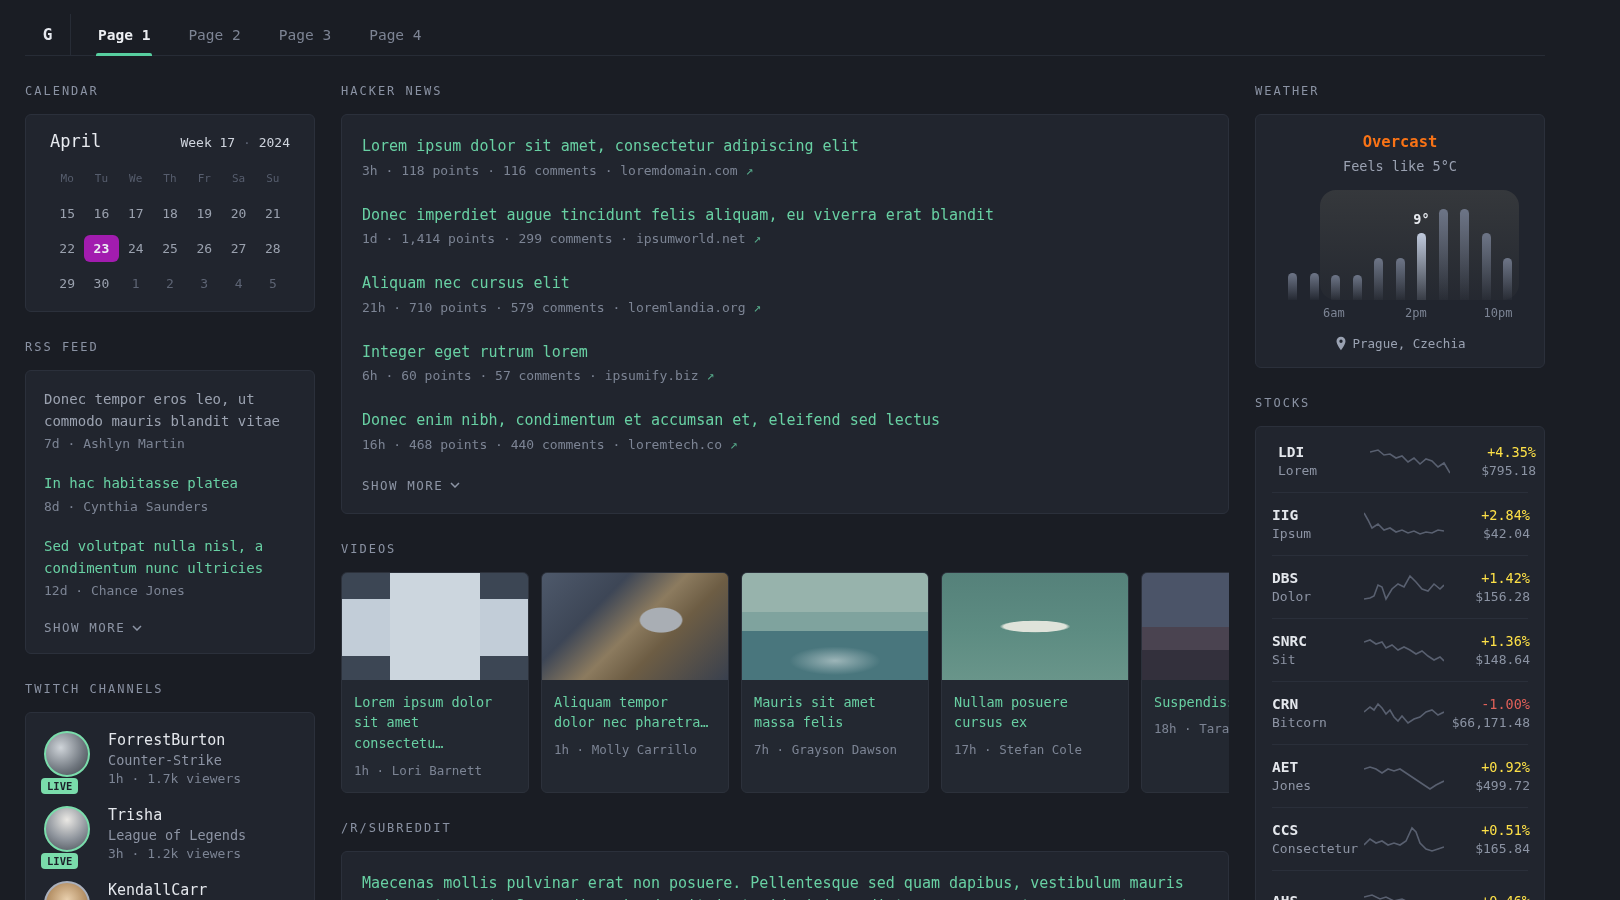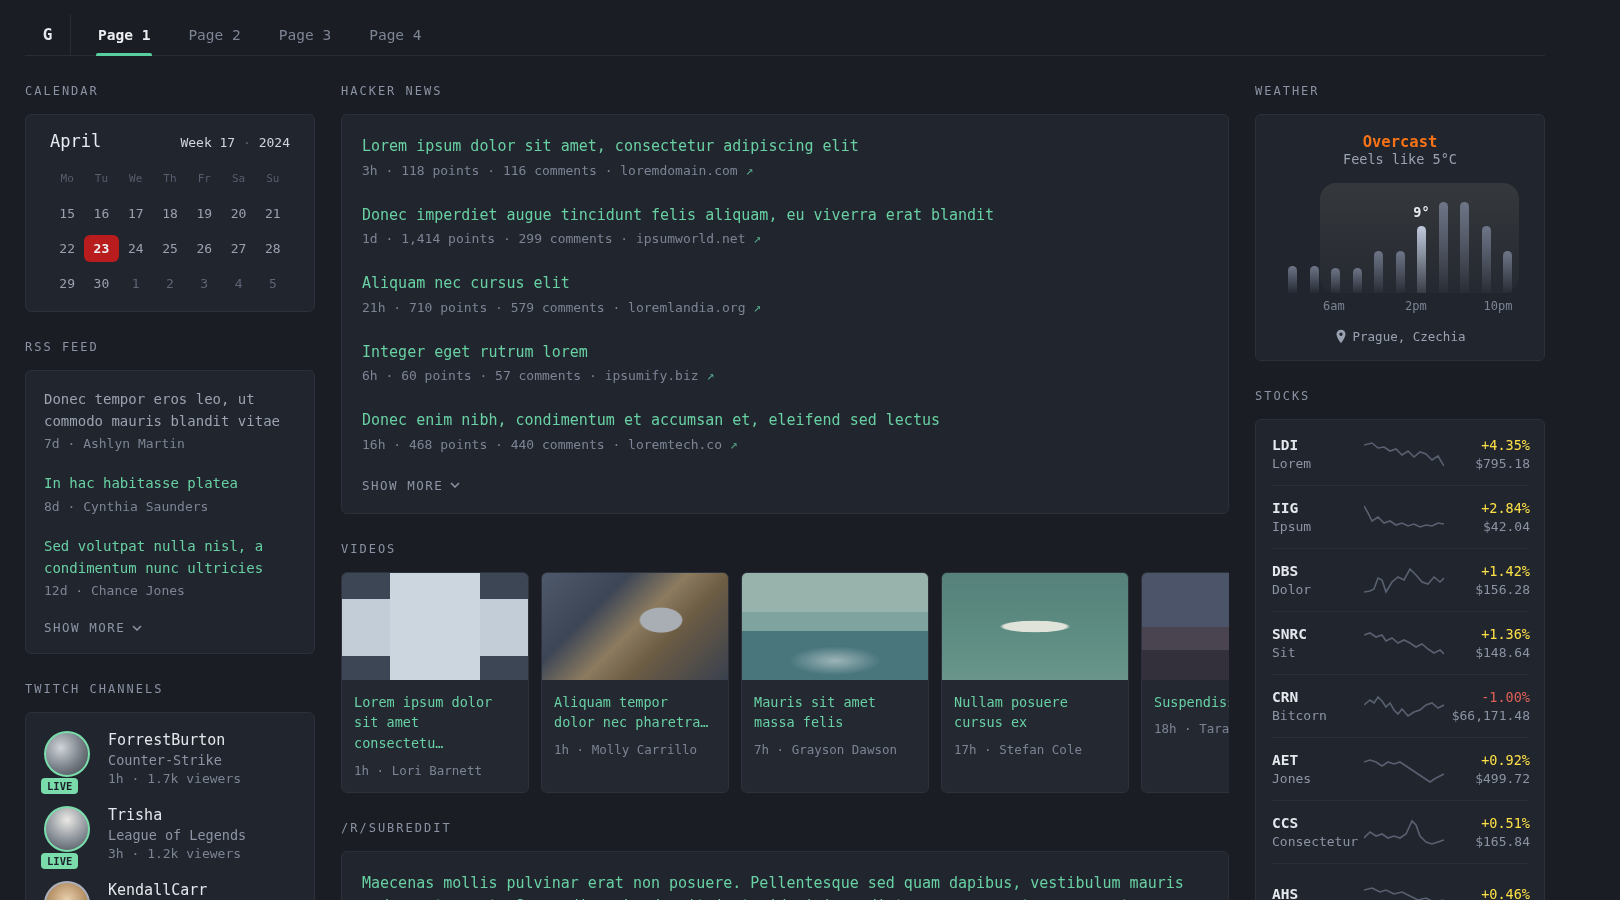--- a/index.html
+++ b/index.html
@@ -38,21 +38,21 @@
   .cal-card { padding:16px 24px 14px; }
   .cal-head { display:flex; justify-content:space-between; align-items:baseline; margin-bottom:14px; }
   .cal-month { color:#e8ebf0; font-size:17px; }
   .cal-week { color:#cfd4dd; font-size:13px; }
   .cal-week .dot { color:#5d6474; }
   .cal-grid { display:grid; grid-template-columns:repeat(7,1fr); row-gap:8px; }
   .cal-cell { height:27px; display:flex; align-items:center; justify-content:center; font-size:13px; }
   .cal-wd { color:#565d6d; font-size:11px; }
   .cal-day { color:#9aa1ae; border-radius:6px; }
   .cal-day.dim { color:#5d6474; }
-  .cal-day.sel { background:#b91c1c; color:#eceef2; font-weight:bold; }
+  .cal-day.sel { background:#a21caf; color:#eceef2; font-weight:bold; }
 
   
   .feed-card { padding:18px; }
   .feed-item { margin-bottom:22px; }
   .feed-item:last-of-type { margin-bottom:16px; }
   .link-title { color:#68d0a3; font-size:14px; line-height:1.55; cursor:pointer; display:block; }
   .link-title.visited { color:#9ba2b0; }
   .meta { color:#7c8494; font-size:13px; margin-top:4px; }
   .ext-arrow { color:#56a98a; }
   .show-more { display:flex; align-items:center; gap:7px; color:#8d95a5; font-size:12.5px;
@@ -103,41 +103,41 @@
       linear-gradient(180deg, #4b5468 0 50%, #4a4350 50% 72%, #33303c 72%); }
   .video-body { padding:12px 12px 14px; }
   .video-title { color:#68d0a3; font-size:13.5px; line-height:1.55; display:block; }
   .video-meta { color:#7c8494; font-size:12.5px; margin-top:9px; }
 
   .sub-card { padding:20px; height:140px; }
 
   
   .weather-card { padding:18px 16px 16px; text-align:center; }
   .w-cond { color:#f97316; font-size:15.5px; font-weight:bold; }
-  .w-feels { color:#9ba2b2; font-size:13.5px; }
+  .w-feels { color:#9ba2b2; font-size:13.5px; margin-top:7px; }
   .w-chart { position:relative; height:96px; margin:30px 14px 2px; }
   .w-daylight { position:absolute; left:15%; right:-2%; top:-14px; bottom:0; border-radius:16px;
       background:linear-gradient(rgba(230,222,180,0.10), rgba(230,222,180,0.02)); }
   .w-bars { position:absolute; inset:0; display:flex; align-items:flex-end;
             justify-content:space-between; padding:0 2px; }
   .wbar { position:relative; width:9px; border-radius:5px 5px 0 0;
           background:linear-gradient(#6d7587, rgba(109,117,135,0.05)); }
   .wbar.cur { background:linear-gradient(#c0cadd, rgba(192,202,221,0.12)); }
   .wtemp { position:absolute; top:-22px; left:50%; transform:translateX(-50%);
            color:#e8ebf0; font-size:13.5px; font-weight:bold; }
   .w-times { position:relative; height:16px; margin:6px 14px 0; }
   .w-time { position:absolute; transform:translateX(-50%); color:#7c8494; font-size:12px; }
   .w-time.t0 { left:21%; } .w-time.t1 { left:57%; } .w-time.t2 { left:93%; }
   .w-loc { display:flex; align-items:center; justify-content:center; gap:6px;
            margin-top:14px; color:#9aa2b2; font-size:12.5px; }
 
   
   .stocks-card { padding:2px 16px; }
   .stock-row { display:flex; align-items:center; height:63px; border-top:1px solid #2a2f3a; cursor:pointer; }
-  .stock-row:first-child { border-top:none; }
+  .stock-row:first-child { border-top:none;margin-left:6px; }
   .st-id { width:92px; flex:none; }
   .st-ticker { color:#e4e7ec; font-size:14.5px; font-weight:bold; }
   .st-name { color:#8d94a4; font-size:13px; margin-top:3px; }
   .st-spark { flex:1; display:flex; justify-content:center; }
   .st-spark svg { stroke:#596070; fill:none; stroke-width:1.6; }
   .st-vals { width:86px; flex:none; text-align:right; }
   .st-change { color:#fde047; font-size:13.5px; }
   .st-change.down { color:#df6059; }
   .st-price { color:#8b93a3; font-size:13px; margin-top:3px; }
 </style>

